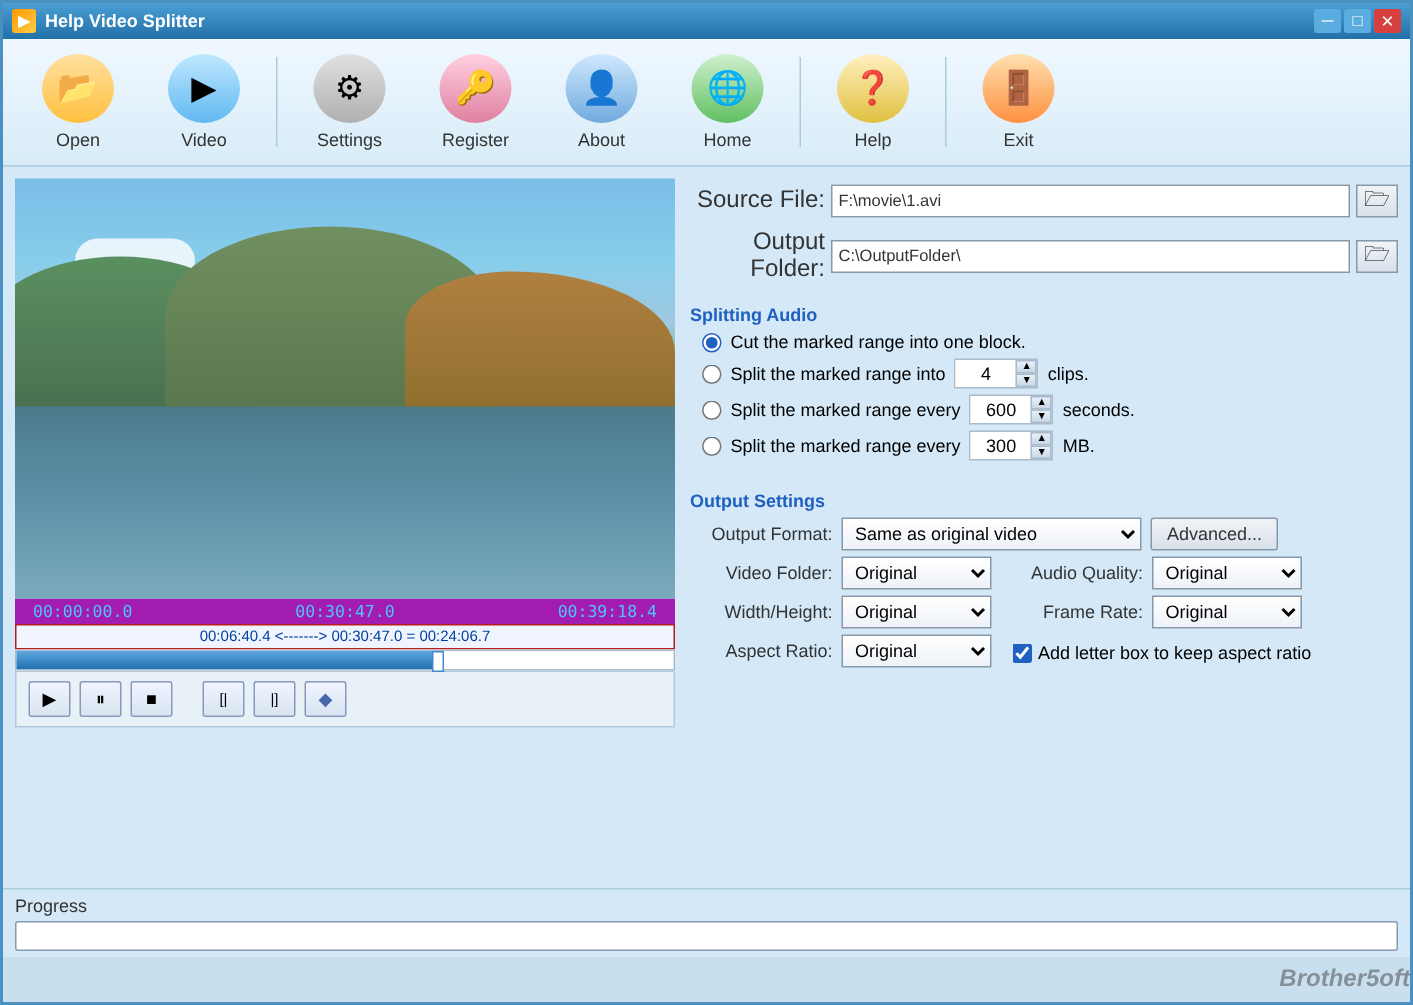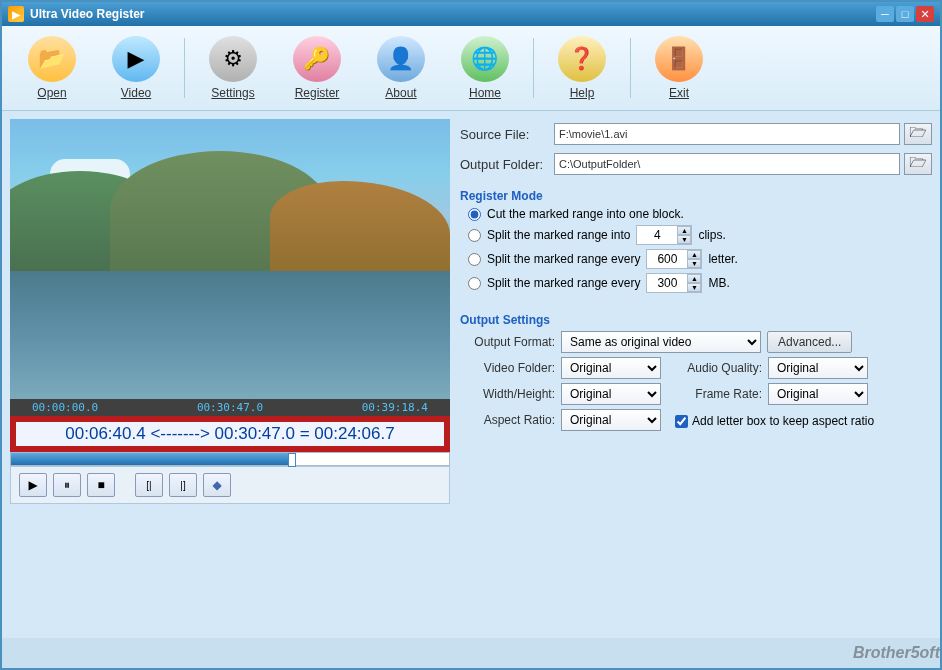--- a/index.html
+++ b/index.html
@@ -74,21 +74,20 @@
       width: 48px; height: 48px;
       border-radius: 50%;
       display: flex; align-items: center; justify-content: center;
       margin-bottom: 4px;
       font-size: 22px;
     }
     .toolbar-btn .btn-label {
       font-size: 12px;
       color: #333;
       text-align: right;
-      text-decoration: underline;
     }
     .toolbar-divider {
       width: 1px;
       height: 60px;
       background: #aaccdd;
       margin: 0 4px;
     }
     
     .icon-open { background: linear-gradient(to bottom, #ffe0a0, #ffc040); }
     .icon-split { background: linear-gradient(to bottom, #c0e8ff, #60b8f0); }
@@ -158,34 +157,34 @@
       position: absolute;
       width: 60px; height: 22px;
       background: white;
       border-radius: 15px;
       top: 55px; left: 150px;
       opacity: 0.7;
     }
     .timecodes {
       display: flex;
       justify-content: space-between;
-      background: #404040;
+      background: #a21caf;
       color: #4fc3f7;
       font-size: 11px;
       font-family: monospace;
-      padding: 2px 22px;
+      padding: 2px 12px;
     }
     .time-marker { color: #4fc3f7; }
     .marker-info {
       text-align: center;
       background: #f0f4ff;
       color: #0040a0;
-      font-size: 17px;
+      font-size: 10px;
       padding: 2px;
-      border: 6px solid #b91c1c;
+      border: 1px solid #b91c1c;
     }
     .progress-bar-container {
       position: relative;
       height: 14px;
       background: white;
       border: 1px solid #aabbcc;
       margin: 0;
     }
     .progress-fill {
       height: 100%;
@@ -228,22 +227,22 @@
       padding: 4px 0;
     }
     .file-row {
       display: flex;
       align-items: center;
       gap: 4px;
       margin-bottom: 2px;
     }
     .file-label {
       width: 90px;
-      text-align: left;
-      font-size: 13px;
+      text-align: right;
+      font-size: 16px;
       color: #333;
       flex-shrink: 0;
     }
     .file-input {
       flex: 1;
       height: 22px;
       border: 1px solid #8899aa;
       background: white;
       padding: 0 4px;
       font-size: 11px;
@@ -394,21 +393,21 @@
     }
   </style>
 </head>
 <body>
 
 <div class="full-window">
 
   <div class="title-bar">
     <div class="title-bar-left">
       <div class="title-bar-icon">▶</div>
-      <span>Ultra Video Register</span>
+      <span>Help Video Splitter</span>
     </div>
     <div class="title-bar-controls">
       <div class="title-btn min">─</div>
       <div class="title-btn max">□</div>
       <div class="title-btn close">✕</div>
     </div>
   </div>
 
   <div class="toolbar">
     <div class="toolbar-btn">
@@ -494,21 +493,21 @@
         <button class="file-btn">🗁</button>
       </div>
 
       <div class="file-row">
         <span class="file-label">Output Folder:</span>
         <input class="file-input" type="text" value="C:\OutputFolder\" style="">
         <button class="file-btn">🗁</button>
       </div>
 
       <div>
-        <div class="section-title">Register Mode</div>
+        <div class="section-title">Splitting Audio</div>
 
         <div class="radio-row">
           <input type="radio" name="split_mode" id="cut_marked" checked="" style="">
           <label for="cut_marked">Cut the marked range into one block.</label>
         </div>
 
         <div class="radio-row">
           <input type="radio" name="split_mode" id="split_clips" style="">
           <label for="split_clips">Split the marked range into</label>
           <div class="spin-container">
@@ -524,21 +523,21 @@
         <div class="radio-row">
           <input type="radio" name="split_mode" id="split_seconds" style="">
           <label for="split_seconds">Split the marked range every</label>
           <div class="spin-container">
             <input class="spin-input" type="text" value="600" style="">
             <div class="spin-btns">
               <button class="spin-btn">▲</button>
               <button class="spin-btn">▼</button>
             </div>
           </div>
-          <span>letter.</span>
+          <span>seconds.</span>
         </div>
 
         <div class="radio-row">
           <input type="radio" name="split_mode" id="split_mb" style="">
           <label for="split_mb">Split the marked range every</label>
           <div class="spin-container">
             <input class="spin-input" type="text" value="300" style="">
             <div class="spin-btns">
               <button class="spin-btn">▲</button>
               <button class="spin-btn">▼</button>
@@ -605,17 +604,21 @@
           </select>
           <div class="checkbox-row">
             <input type="checkbox" id="letterbox" checked="" style="">
             <label for="letterbox">Add letter box to keep aspect ratio</label>
           </div>
         </div>
       </div>
     </div>
   </div>
 
+  <div class="progress-section">
+    <div class="progress-label">Progress</div>
+    <div class="main-progress-bar"></div>
+  </div>
 
   <div class="bottom-bar">
     <span class="watermark">Brother5oft</span>
   </div>
 </div>
 
 </body></html>

